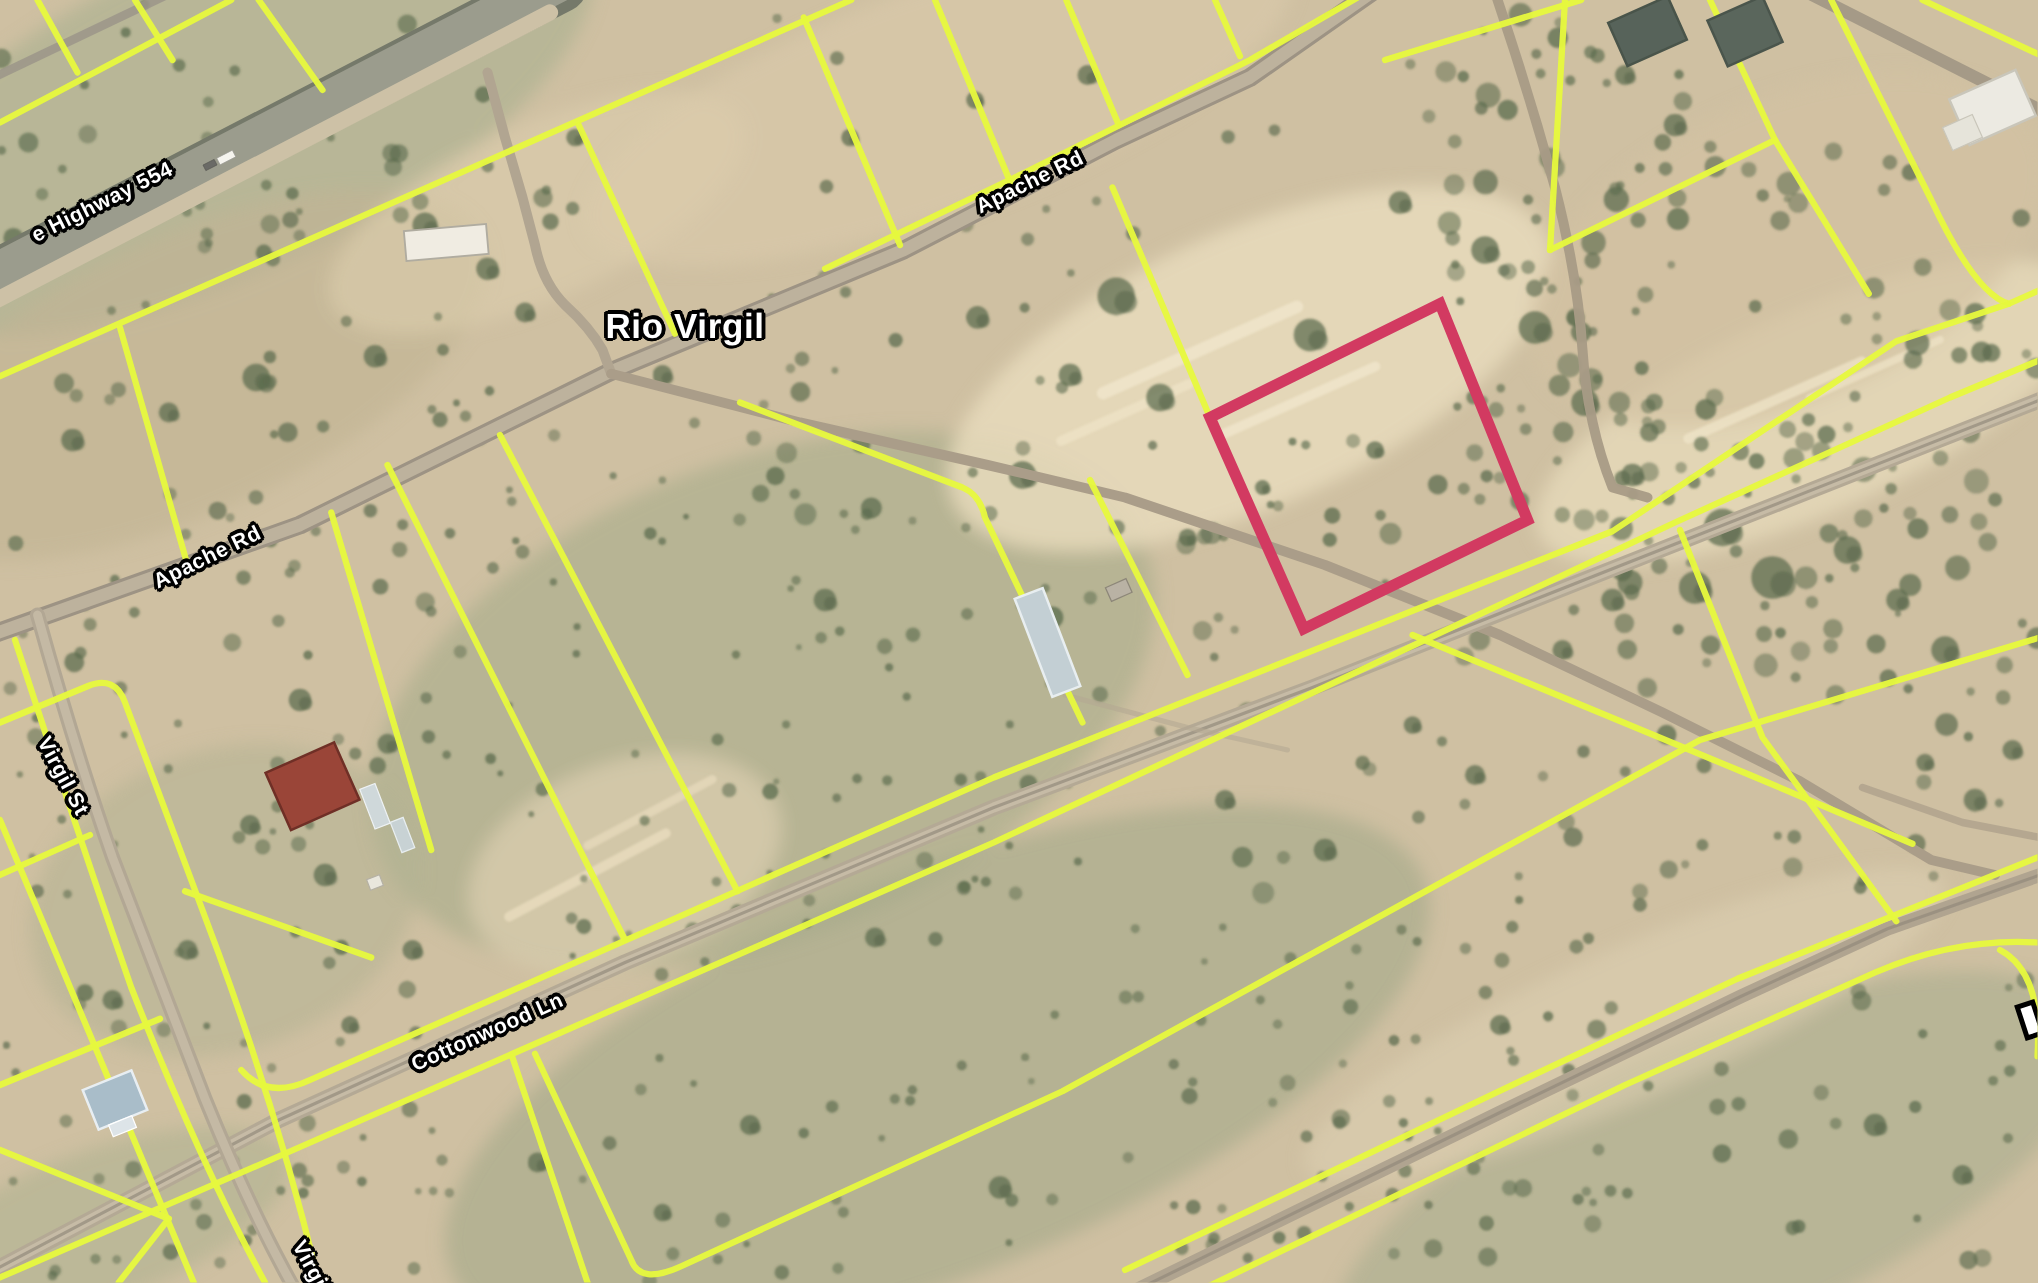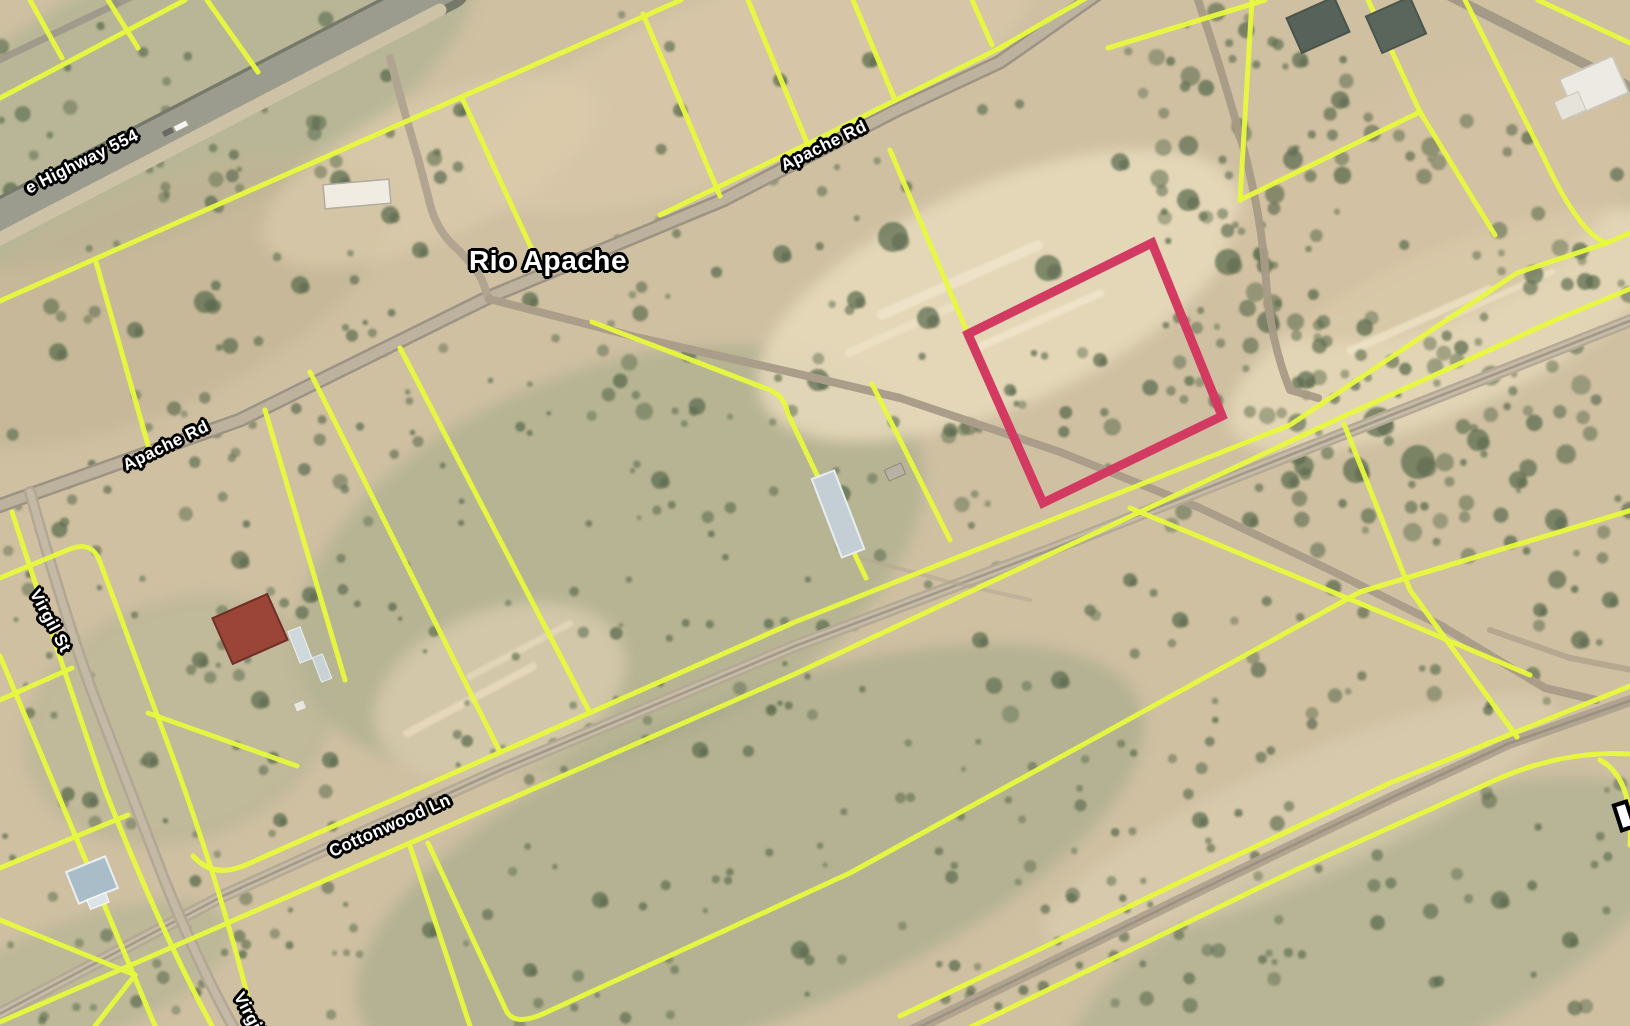--- a/index.html
+++ b/index.html
@@ -929,15 +929,15 @@
         <rect x="1617.5" y="803" width="13" height="26" fill="#ffffff" stroke="#000000" stroke-width="4" transform="rotate(-18 1624 816)"></rect>
       </g>
     </svg>
   <div class="labels">
     <div class="maplabel" style="left: 82px; top: 162px; font-size: 17px; transform: translate(-50%, -50%) rotate(-26.5deg);">e Highway 554</div>
     <div class="maplabel" style="left: 824px; top: 146px; font-size: 17px; transform: translate(-50%, -50%) rotate(-26deg);">Apache Rd</div>
     <div class="maplabel" style="left: 166px; top: 446px; font-size: 17px; transform: translate(-50%, -50%) rotate(-26deg);">Apache Rd</div>
     <div class="maplabel" style="left: 50px; top: 621px; font-size: 17px; transform: translate(-50%, -50%) rotate(62deg);">Virgil St</div>
     <div class="maplabel" style="left: 390px; top: 826px; font-size: 17px; transform: translate(-50%, -50%) rotate(-24deg);">Cottonwood Ln</div>
     <div class="maplabel" style="left: 254px; top: 1024px; font-size: 17px; transform: translate(-50%, -50%) rotate(62deg);">Virgil St</div>
-    <div class="maplabel" style="left: 548px; top: 261px; font-size: 28px; transform: translate(-50%, -50%) rotate(0deg);">Rio Apache</div>
+    <div class="maplabel" style="left: 548px; top: 261px; font-size: 28px; transform: translate(-50%, -50%) rotate(0deg);">Rio Virgil</div>
   </div>
 </div>
 
 </body></html>

